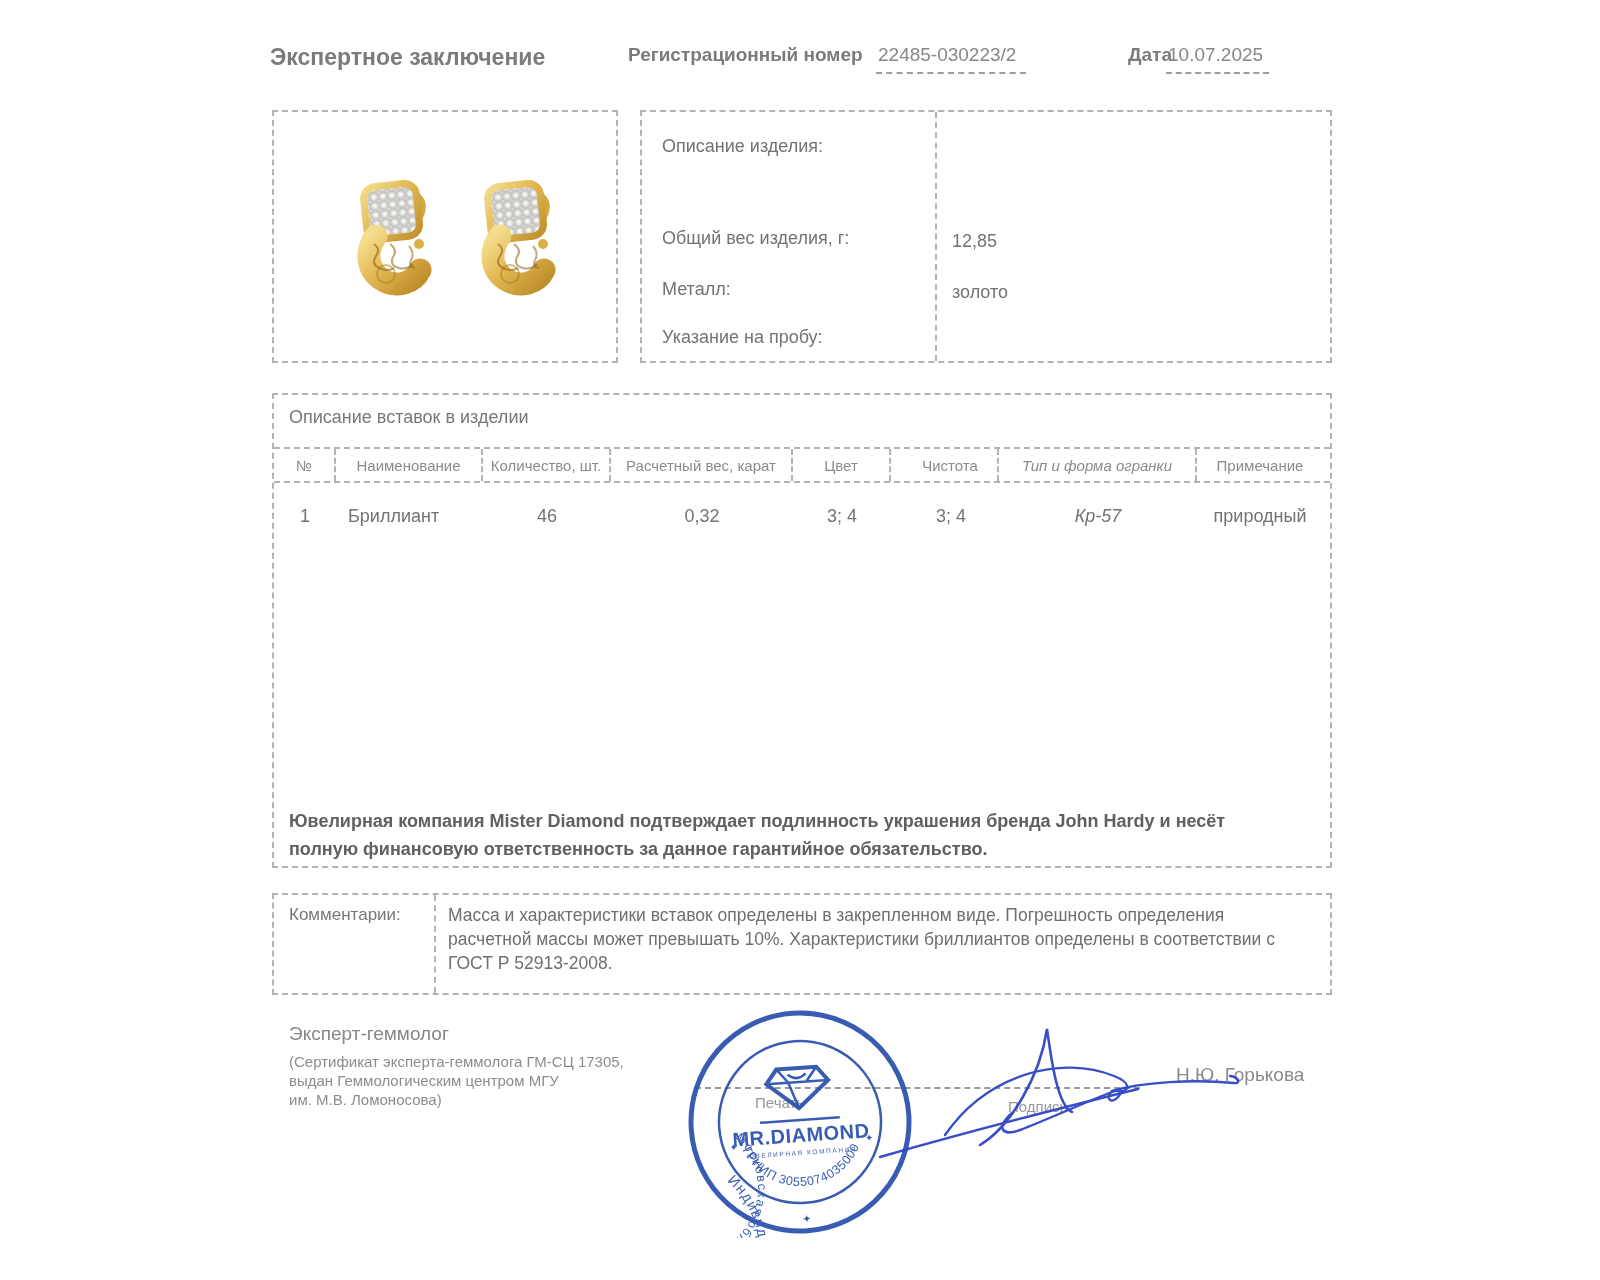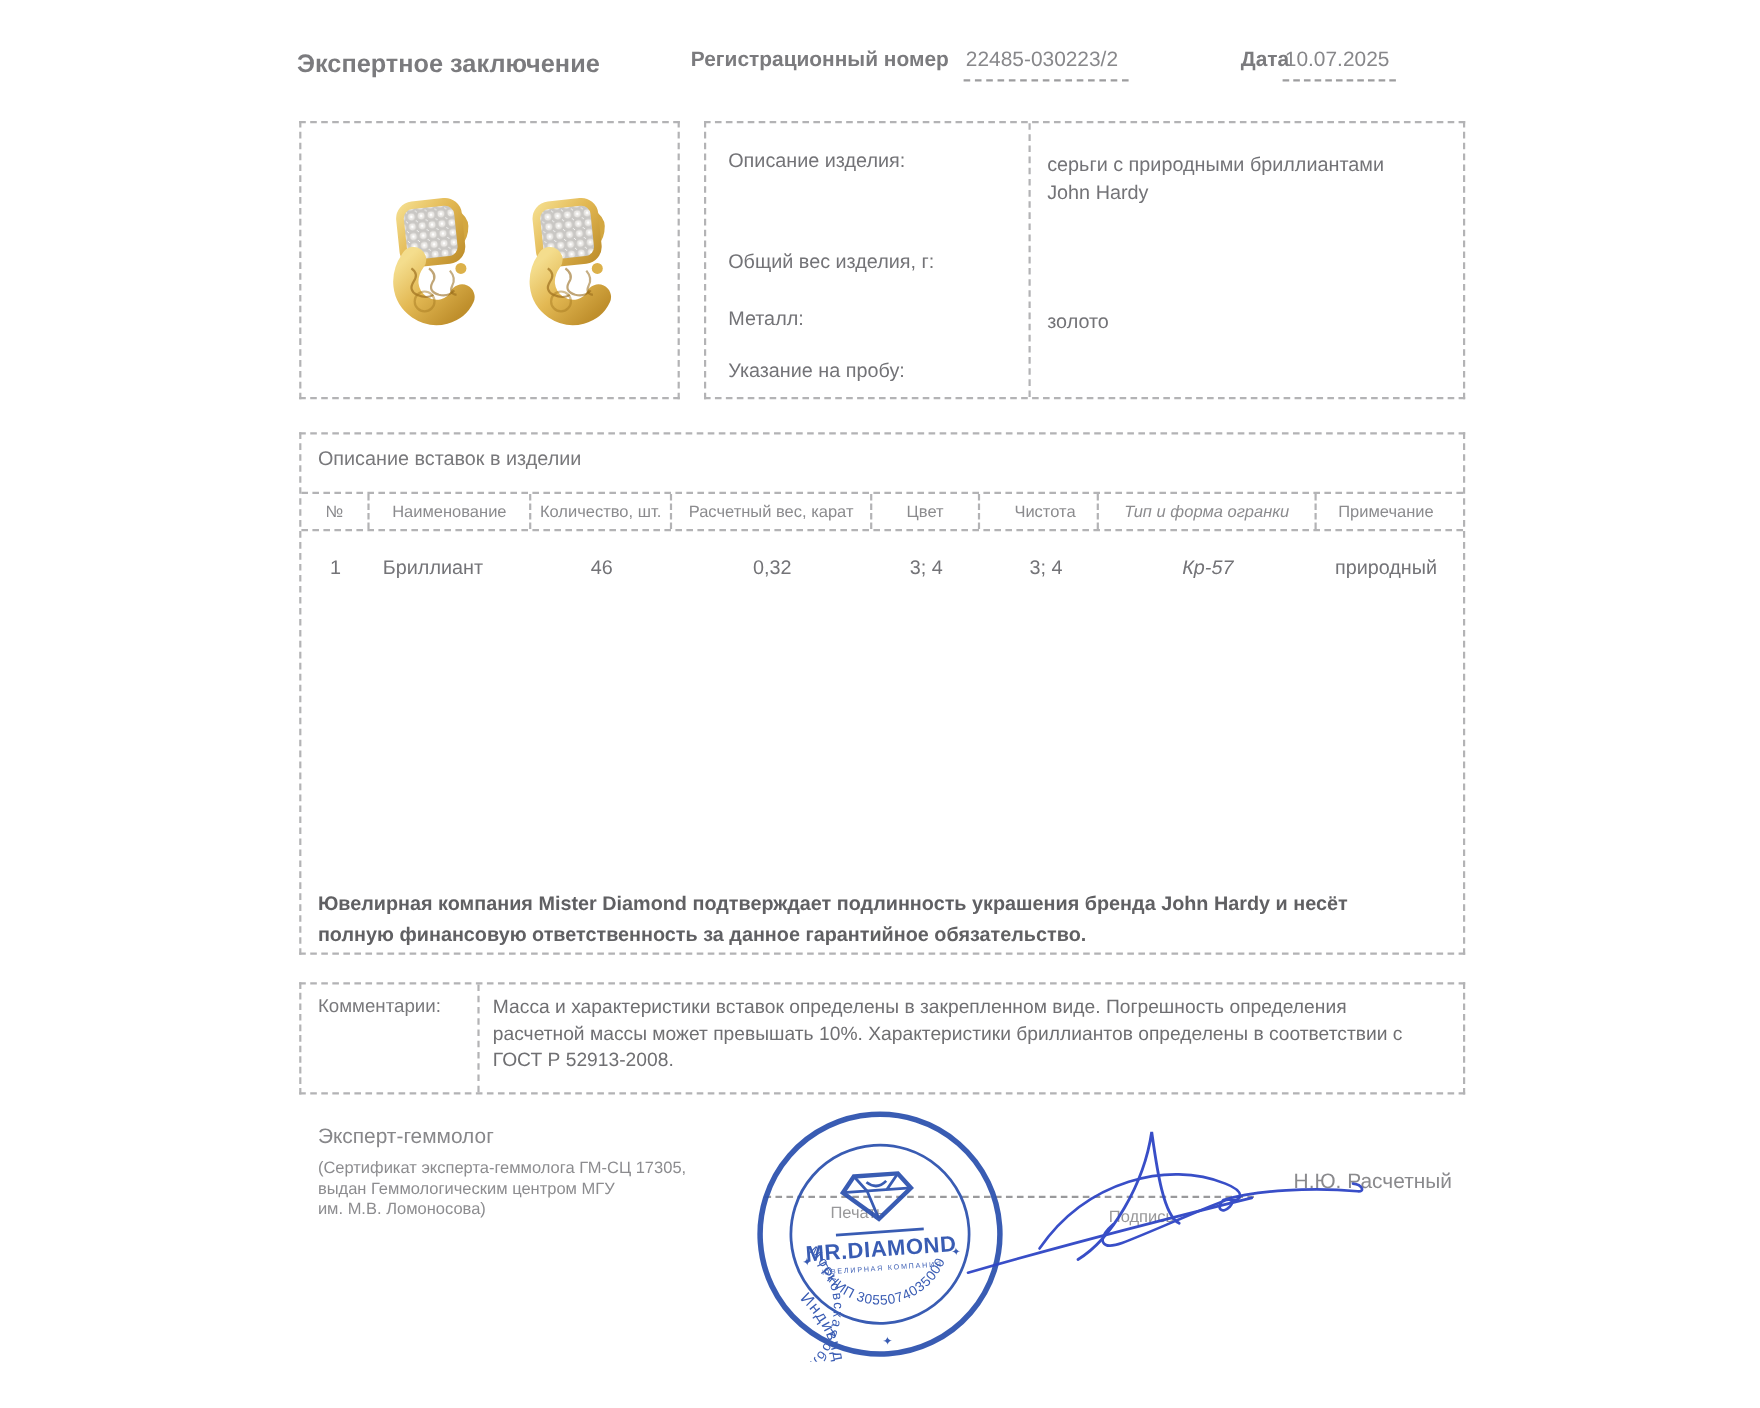--- a/index.html
+++ b/index.html
@@ -92,22 +92,22 @@
       <g opacity="0.14">
         <use href="#earr" transform="translate(88,382) scale(1,-1)"></use>
         <use href="#earr" transform="translate(212,382) scale(1,-1)"></use>
       </g>
     </svg>
   </div>
 
   <div class="abs dbox desc-box">
     <div class="abs desc-divider"></div>
     <div class="abs desc-row-label" style="top:24px">Описание изделия:</div>
-    <div class="abs desc-row-value" style="top:24px">серьги с природными бриллиантами John Hardy</div>
     <div class="abs desc-row-label" style="top:116px">Общий вес изделия, г:</div>
+    <div class="abs desc-row-value" style="top:116px">12,85</div>
     <div class="abs desc-row-label" style="top:167px">Металл:</div>
     <div class="abs desc-row-value" style="top:167px">золото</div>
     <div class="abs desc-row-label" style="top:215px">Указание на пробу:</div>
   </div>
 
   <div class="abs dbox table-box">
     <div class="abs table-title">Описание вставок в изделии</div>
     <div class="abs thead">
       <div class="th c0">№</div>
       <div class="th c1">Наименование</div>
@@ -140,21 +140,21 @@
   <div class="abs expert-title">Эксперт-геммолог</div>
   <div class="abs expert-cert">
     <div>(Сертификат эксперта-геммолога ГМ-СЦ 17305,</div>
     <div>выдан Геммологическим центром МГУ</div>
     <div>им. М.В. Ломоносова)</div>
   </div>
 
   <div class="abs sig-line"></div>
   <div class="abs seal-label">Печать</div>
   <div class="abs sign-label">Подпись</div>
-  <div class="abs expert-name">Н.Ю. Расчетный</div>
+  <div class="abs expert-name">Н.Ю. Горькова</div>
 
   <div class="abs stamp">
     <svg width="232" height="232" viewBox="-116 -116 232 232">
       <defs>
         <path id="sOuter" d="M -77,53.9 A 94 94 0 1 1 -77.1,53.8"></path>
         <path id="sInnerTop" d="M -66,11.6 A 67 67 0 1 1 -66.1,11.5"></path>
         <path id="sInnerBot" d="M -58,27 A 64 64 0 0 0 58,27"></path>
       </defs>
       <g stroke="#2b50ae" fill="#2b50ae" opacity="0.93" transform="rotate(-4)">
         <circle cx="0" cy="0" r="109" fill="none" stroke-width="5"></circle>

